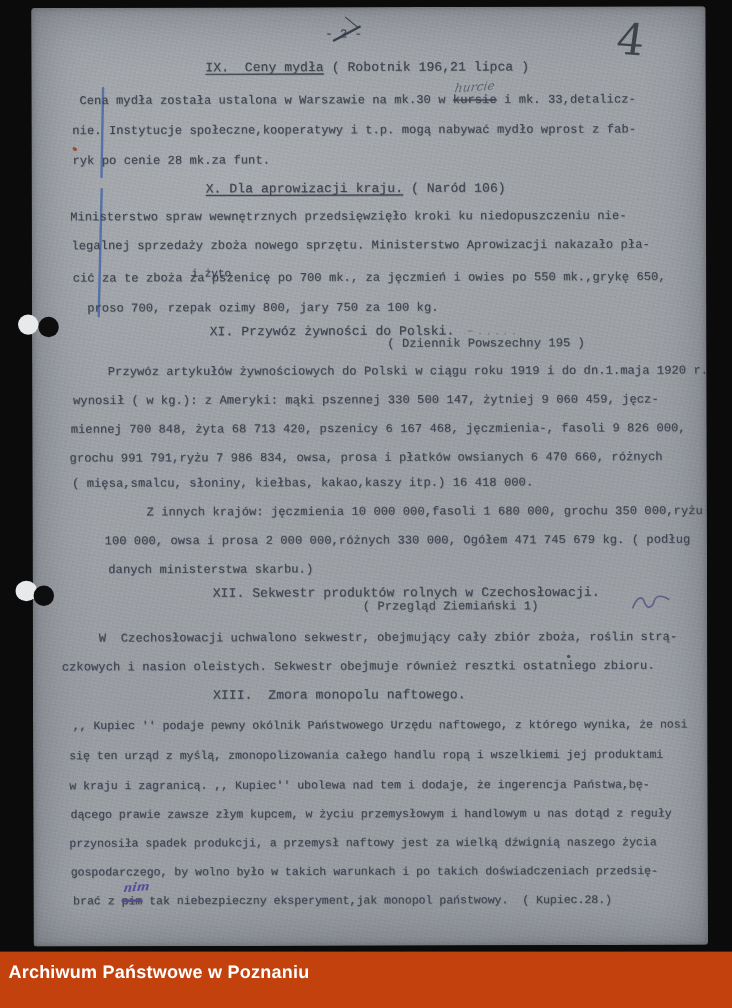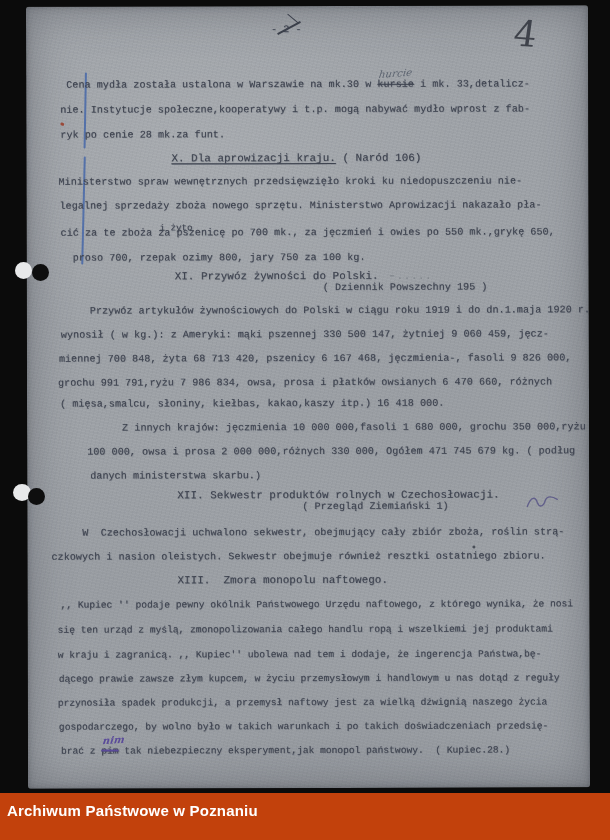--- a/index.html
+++ b/index.html
@@ -75,20 +75,21 @@
     <div class="blue-line" id="blue-line-1"></div>
     <div class="blue-line" id="blue-line-2"></div>
     <div id="pagenum-strike"></div>
     <div id="pencil-4">4</div>
     <svg id="squiggle" width="34" height="16" viewBox="0 0 34 16">
       <path d="M2 12 C6 2, 10 2, 12 8 C14 13, 18 13, 20 6 C22 1, 27 2, 32 5" fill="none" stroke="#4a4580" stroke-width="1.4" stroke-linecap="round"></path>
     </svg>
     <div class="speck" id="speck-red"></div>
     <div class="speck" id="speck-dark"></div>
   <div class="tline" style="left: 245px; top: 18px;"><span class="seg">- 2 -</span></div>
+      <div class="tline heading" style="left: 145px; top: 45px;"><span class="seg u">IX.  Ceny mydła</span><span class="seg"> ( Robotnik 196,21 lipca )</span></div>
       <div class="tline" style="left: 40px; top: 73px;"><span class="seg">Cena mydła została ustalona w Warszawie na mk.30 w </span><span class="segwrap"><i class="hw-above">hurcie</i><span class="seg k">kursie</span></span><span class="seg"> i mk. 33,detalicz-</span></div>
       <div class="tline" style="left: 34px; top: 98px;"><span class="seg">nie. Instytucje społeczne,kooperatywy i t.p. mogą nabywać mydło wprost z fab-</span></div>
       <div class="tline" style="left: 34px; top: 123px;"><span class="seg">ryk po cenie 28 mk.za funt.</span></div>
       <div class="tline heading" style="left: 145px; top: 146px; text-align: center;"><span class="seg u">X. Dla aprowizacji kraju.</span><span class="seg"> ( Naród 106)</span></div>
       <div class="tline" style="left: 32px; top: 170px;"><span class="seg">Ministerstwo spraw wewnętrznych przedsięwzięło kroki ku niedopuszczeniu nie-</span></div>
       <div class="tline" style="left: 33px; top: 194px;"><span class="seg">legalnej sprzedaży zboża nowego sprzętu. Ministerstwo Aprowizacji nakazało pła-</span></div>
       <div class="tline small" style="left: 133px; top: 217px;"><span class="seg">i żyto</span></div>
       <div class="tline" style="left: 34px; top: 221px;"><span class="seg">cić za te zboża za pszenicę po 700 mk., za jęczmień i owies po 550 mk.,grykę 650,</span></div>
       <div class="tline" style="left: 46px; top: 246px;"><span class="seg">proso 700, rzepak ozimy 800, jary 750 za 100 kg.</span></div>
       <div class="tline heading" style="left: 148px; top: 263px;"><span class="seg">XI. Przywóz żywności do Polski.</span><span class="seg hw">   – . . . . .</span></div>

